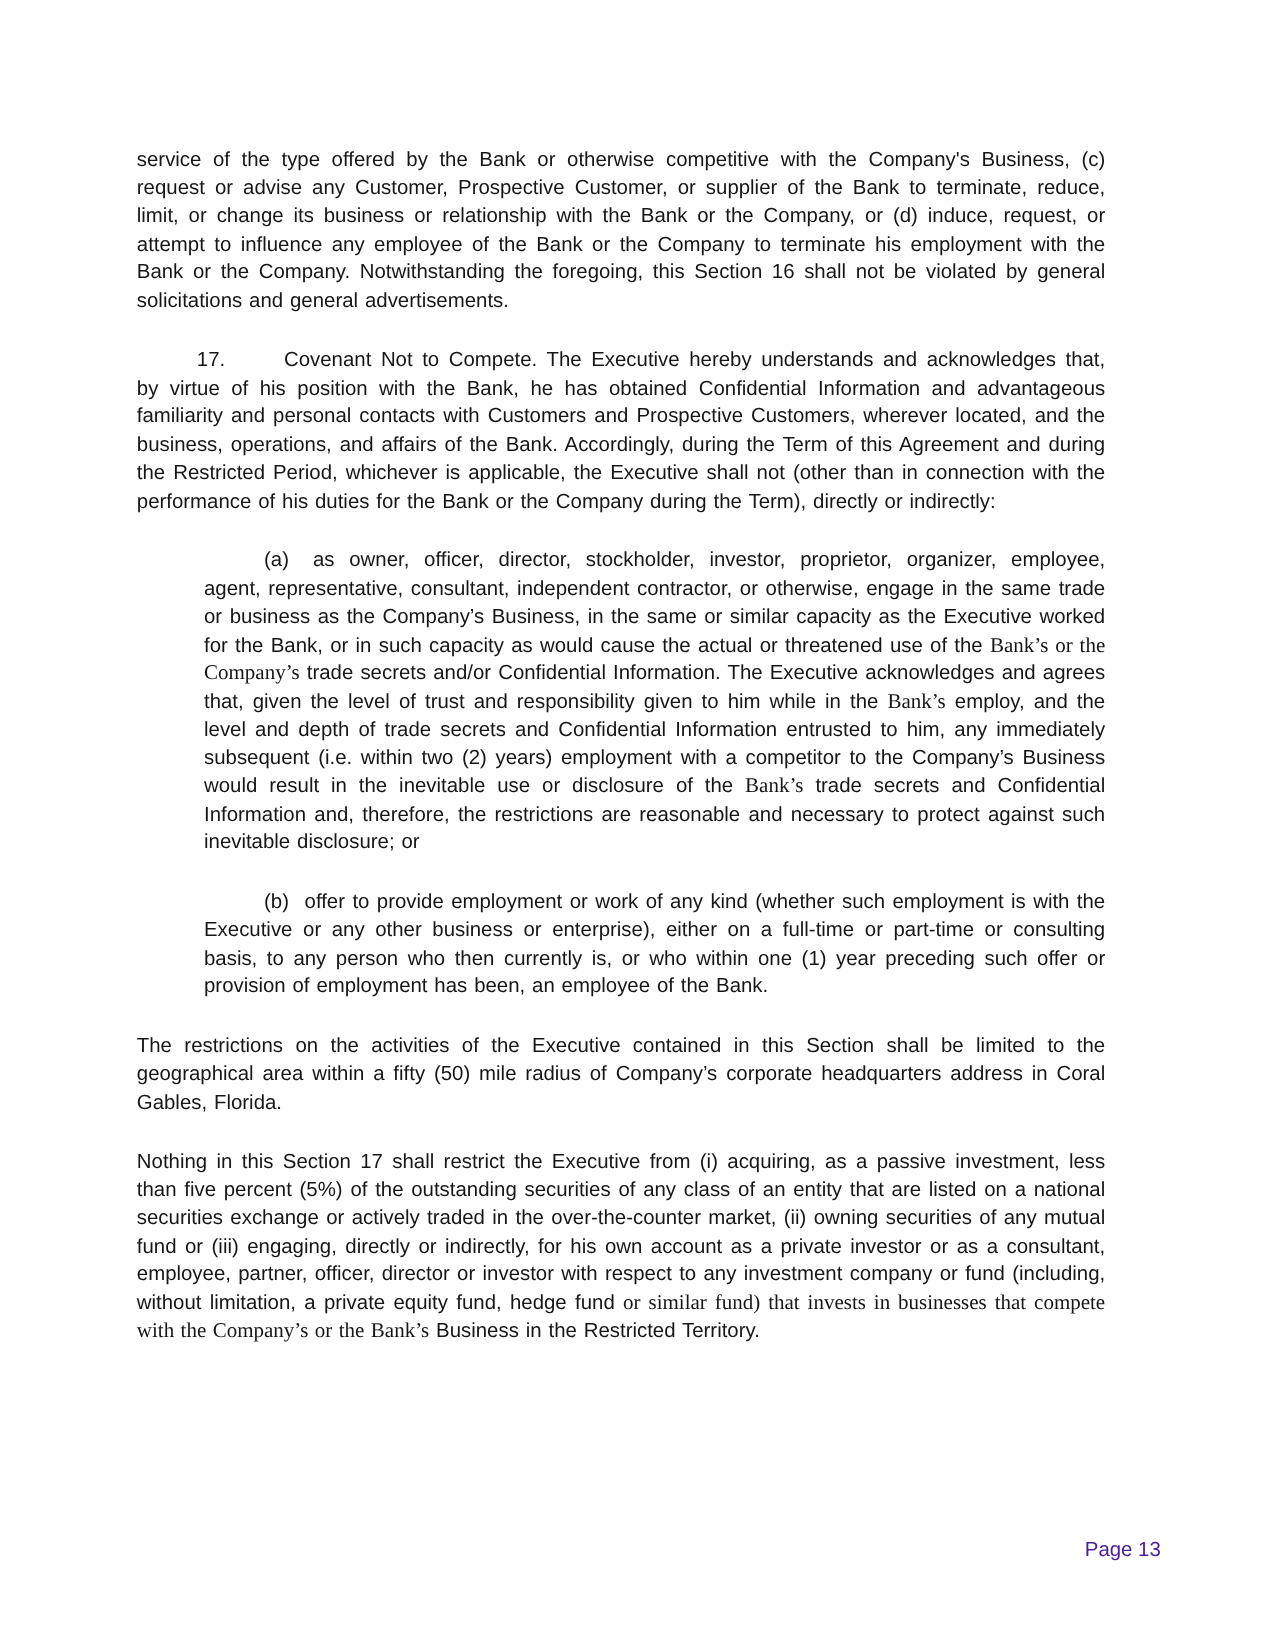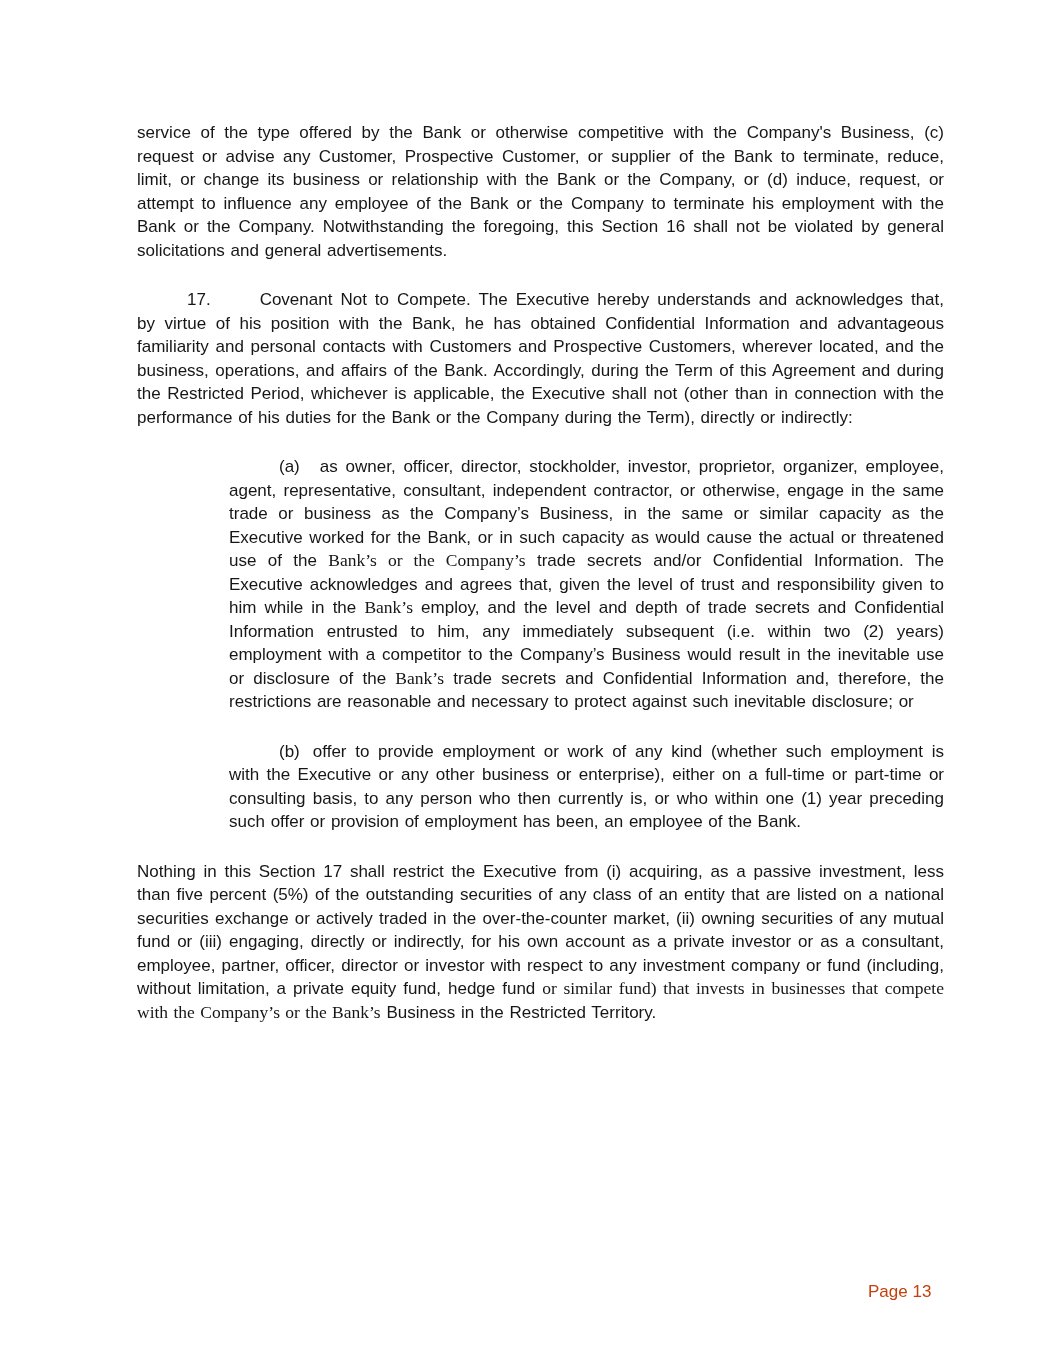--- a/index.html
+++ b/index.html
@@ -11,64 +11,65 @@
     position: relative;
     width: 1055px;
     height: 1365px;
     background: #ffffff;
     overflow: hidden;
     font-family: "Liberation Sans", sans-serif;
     color: #161616;
   }
   .content {
     position: absolute;
-    left: 137px;
+    left: 114px;
     top: 121px;
     width: 807px;
   }
   .para {
     margin: 0 0 26px 0;
     font-size: 17px;
     line-height: 23.5px;
     text-align: justify;
     word-spacing: 1px;
   }
   .para.sub {
-    margin-left: 92px;
+    margin-left: 56px;
   }
   .para.fi {
     text-indent: 50px;
   }
   .serif {
     font-family: "Liberation Serif", serif;
     font-size: 17.5px;
   }
   .ul {
   }
   .tab {
     display: inline-block;
     height: 1px;
   }
   .tab.lg { width: 49px; }
   .tab.md { width: 20px; }
   .tab.sm { width: 13px; }
   .page-number {
     position: absolute;
-    left: 868px;
+    left: 904px;
     top: 1280px;
     font-size: 17px;
     line-height: 23px;
-    color: #c2410c;
+    color: #4c1d95;
   }
 </style>
 </head>
 <body>
 
 <div class="page">
   <div class="content" id="doc-body">
       <p class="para"><span>service of the type offered by the Bank or otherwise competitive with the Company's Business, (c) request or advise any Customer, Prospective Customer, or supplier of the Bank to terminate, reduce, limit, or change its business or relationship with the Bank or the Company, or (d) induce, request, or attempt to influence any employee of the Bank or the Company to terminate his employment with the Bank or the Company.  Notwithstanding the foregoing, this Section 16 shall not be violated by general solicitations and general advertisements.</span></p>
       <p class="para fi"><span>17.</span><span class="tab lg"></span><span class="ul">Covenant Not to Compete.</span><span> The Executive hereby understands and acknowledges that, by virtue of his position with the Bank, he has obtained Confidential Information and advantageous familiarity and personal contacts with Customers and Prospective Customers, wherever located, and the business, operations, and affairs of the Bank. Accordingly, during the Term of this Agreement and during the Restricted Period, whichever is applicable, the Executive shall not (other than in connection with the performance of his duties for the Bank or the Company during the Term), directly or indirectly:</span></p>
       <p class="para sub fi"><span>(a)</span><span class="tab md"></span><span>as owner, officer, director, stockholder, investor, proprietor, organizer, employee, agent, representative, consultant, independent contractor, or otherwise, engage in the same trade or business as the Company’s Business, in the same or similar capacity as the Executive worked for the Bank, or in such capacity as would cause the actual or threatened use of the </span><span class="serif">Bank’s or the Company’s</span><span> trade secrets and/or Confidential Information.  The Executive acknowledges and agrees that, given the level of trust and responsibility given to him while in the </span><span class="serif">Bank’s</span><span> employ, and the level and depth of trade secrets and Confidential Information entrusted to him, any immediately subsequent (i.e. within two (2) years) employment with a competitor to the Company’s Business would result in the inevitable use or disclosure of the </span><span class="serif">Bank’s</span><span> trade secrets and Confidential Information and, therefore, the restrictions are reasonable and necessary to protect against such inevitable disclosure; or</span></p>
       <p class="para sub fi"><span>(b)</span><span class="tab sm"></span><span>offer to provide employment or work of any kind (whether such employment is with the Executive or any other business or enterprise), either on a full-time or part-time or consulting basis, to any person who then currently is, or who within one (1) year preceding such offer or provision of employment has been, an employee of the Bank.</span></p>
+      <p class="para"><span>The restrictions on the activities of the Executive contained in this Section shall be limited to the geographical area within a fifty (50) mile radius of Company’s corporate headquarters address in Coral Gables, Florida.</span></p>
       <p class="para"><span>Nothing in this Section 17 shall restrict the Executive from (i) acquiring, as a passive investment, less than five percent (5%) of the outstanding securities of any class of an entity that are listed on a national securities exchange or actively traded in the over-the-counter market, (ii) owning securities of any mutual fund or (iii) engaging, directly or indirectly, for his own account as a private investor or as a consultant, employee, partner, officer, director or investor with respect to any investment company or fund (including, without limitation, a private equity fund, hedge fund </span><span class="serif">or similar fund) that invests in businesses that compete with the Company’s or the Bank’s</span><span> Business in the Restricted Territory.</span></p>
     </div>
   <div class="page-number">Page 13</div>
 </div>
 
 </body></html>

